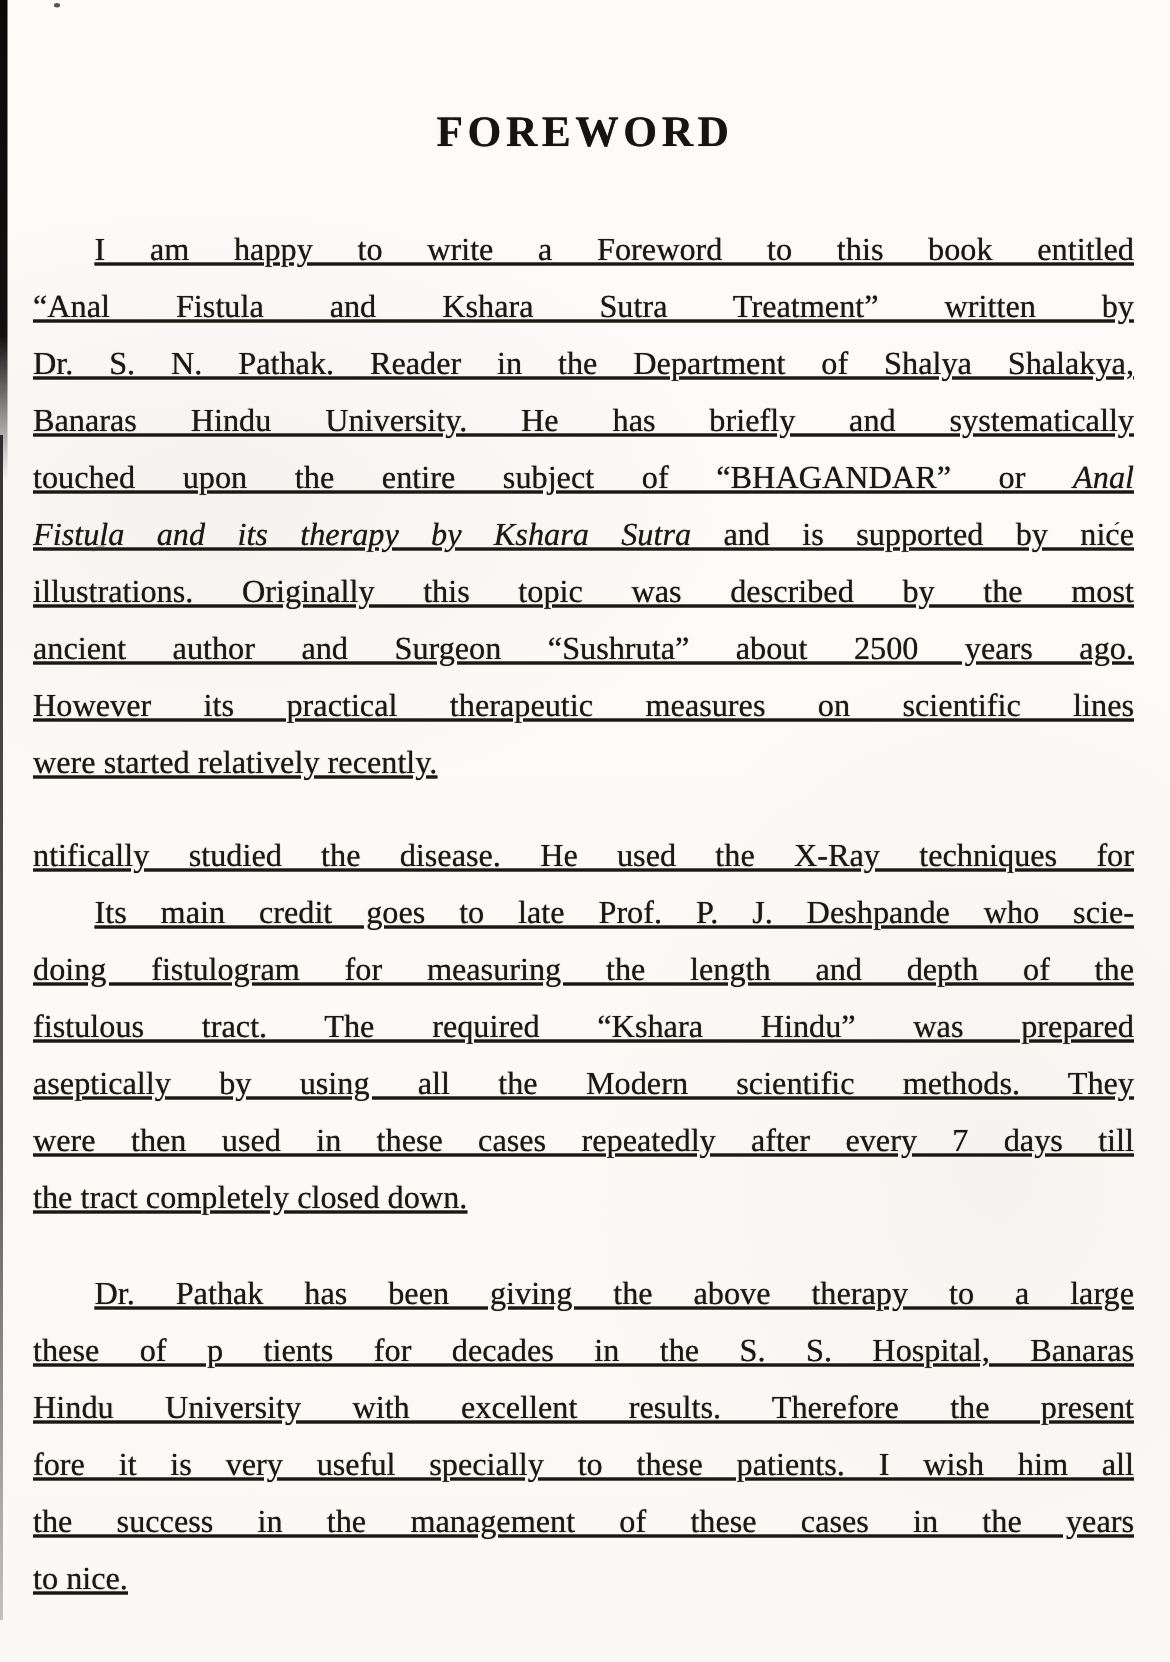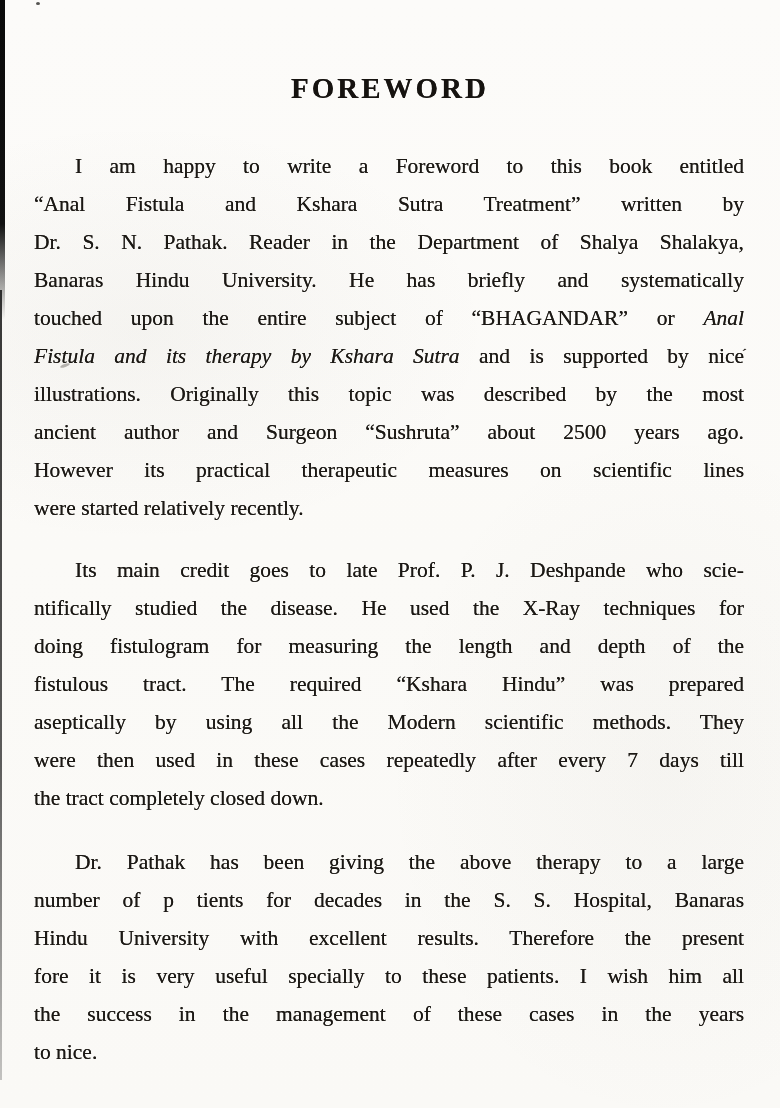--- a/index.html
+++ b/index.html
@@ -45,21 +45,21 @@
     font-weight: 700;
     letter-spacing: 3px;
     line-height: 34px;
     color: #161310;
     text-shadow: 0 0 0.5px rgba(22,19,16,0.8);
   }
   .text-block {
     position: relative;
     margin: 0 24px 0 22px; 
   }
-  .paragraph { margin: 12px; }
+  .paragraph { margin: 0; text-decoration: underline; }
   .paragraph.p1 { margin-top: 42px; }
   .paragraph.p2 { margin-top: 24px; }
   .paragraph.p3 { margin-top: 26px; }
   .line {
     font-size: 21.5px;
     line-height: 38px;
     white-space: normal;
     text-align: justify;
     text-align-last: justify;
     text-justify: inter-word;
@@ -111,31 +111,31 @@
         <div class="line"><span class="seg">Dr. S. N. Pathak. Reader in the Department of Shalya Shalakya,</span></div>
         <div class="line"><span class="seg">Banaras Hindu University. He has briefly and systematically</span></div>
         <div class="line"><span class="seg">touched upon the entire subject of “BHAGANDAR” or </span><span class="seg italic">Anal</span></div>
         <div class="line"><span class="seg italic">Fistula and its therapy by Kshara Sutra</span><span class="seg"> and is supported by nice</span></div>
         <div class="line"><span class="seg">illustrations. Originally this topic was described by the most</span></div>
         <div class="line"><span class="seg">ancient author and Surgeon “Sushruta” about 2500 years ago.</span></div>
         <div class="line"><span class="seg">However its practical therapeutic measures on scientific lines</span></div>
         <div class="line last"><span class="seg">were started relatively recently.</span></div>
       </div>
       <div class="paragraph p2">
+        <div class="line"><span class="seg">ntifically studied the disease. He used the X-Ray techniques for</span></div>
         <div class="line first"><span class="seg">Its main credit goes to late Prof. P. J. Deshpande who scie-</span></div>
-        <div class="line"><span class="seg">ntifically studied the disease. He used the X-Ray techniques for</span></div>
         <div class="line"><span class="seg">doing fistulogram for measuring the length and depth of the</span></div>
         <div class="line"><span class="seg">fistulous tract. The required “Kshara Hindu” was prepared</span></div>
         <div class="line"><span class="seg">aseptically by using all the Modern scientific methods. They</span></div>
         <div class="line"><span class="seg">were then used in these cases repeatedly after every 7 days till</span></div>
         <div class="line last"><span class="seg">the tract completely closed down.</span></div>
       </div>
       <div class="paragraph p3">
         <div class="line first"><span class="seg">Dr. Pathak has been giving the above therapy to a large</span></div>
-        <div class="line"><span class="seg">number of p tients for decades in the S. S. Hospital, Banaras</span></div>
+        <div class="line"><span class="seg">these of p tients for decades in the S. S. Hospital, Banaras</span></div>
         <div class="line"><span class="seg">Hindu University with excellent results. Therefore the present</span></div>
         <div class="line"><span class="seg">fore it is very useful specially to these patients. I wish him all</span></div>
         <div class="line"><span class="seg">the success in the management of these cases in the years</span></div>
         <div class="line last"><span class="seg">to nice.</span></div>
       </div>
     </div>
 
   <span class="stray-mark">´</span>
   <div class="smudge"></div>
 </div>

